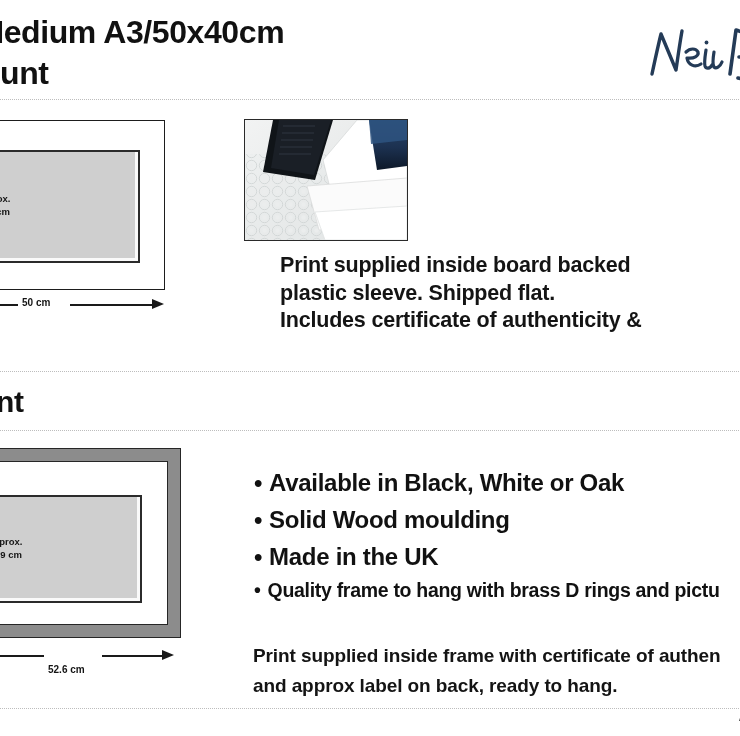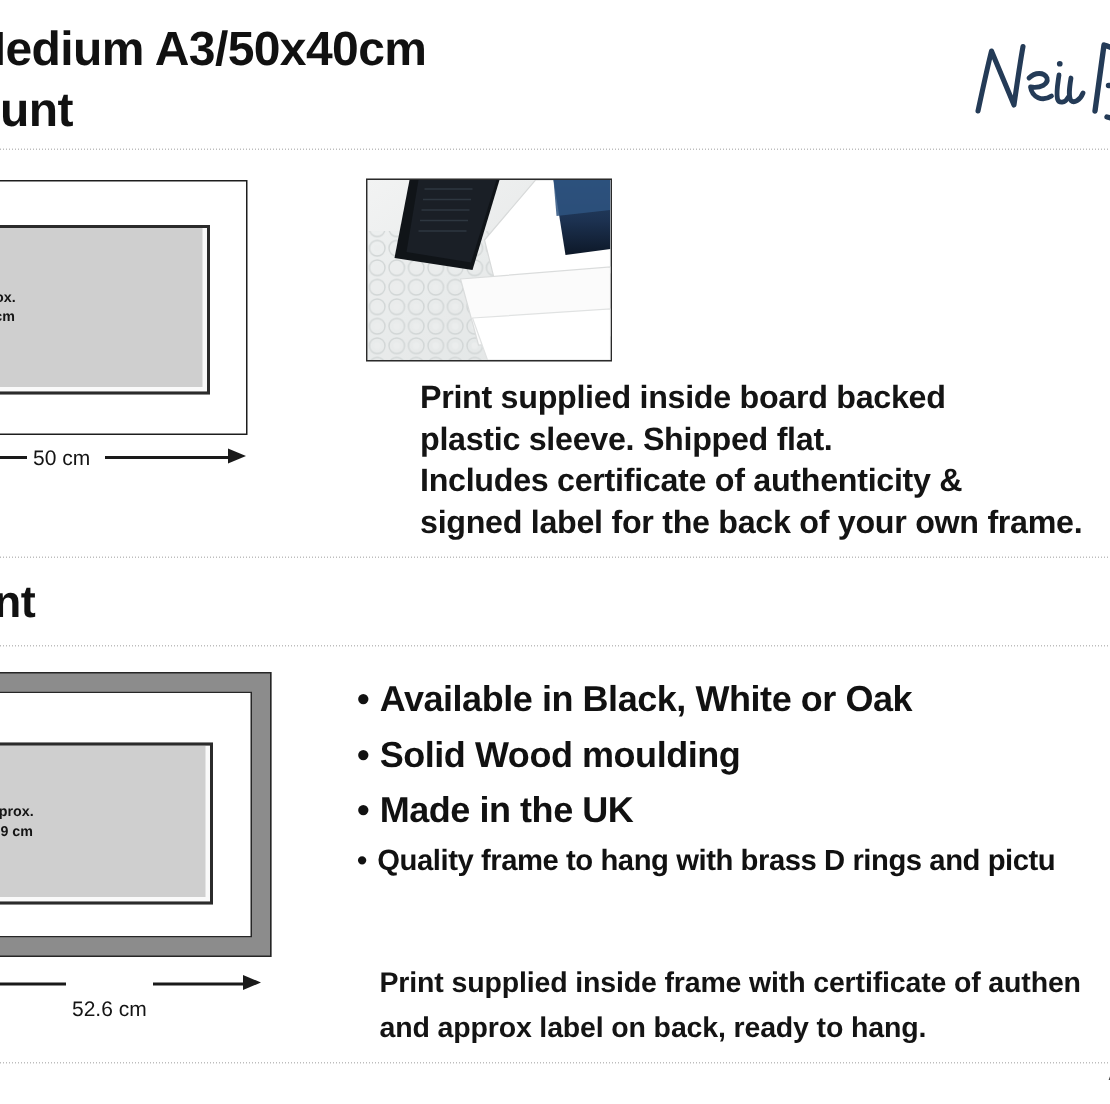--- a/index.html
+++ b/index.html
@@ -130,22 +130,22 @@
     position: absolute;
     top: 2.2px;
     width: 0; height: 0;
     border-top: 5.5px solid transparent;
     border-bottom: 5.5px solid transparent;
     border-left: 12px solid #1a1a1a;
   }
   .dim .dim-label {
     position: absolute;
     top: 0px;
-    font-size: 14px;
-    font-weight: 400;
+    font-size: 10px;
+    font-weight: 700;
     letter-spacing: 0px;
     color: #141414;
     white-space: nowrap;
   }
 
   
   .photo {
     position: absolute;
     box-sizing: border-box;
     border: 1.5px solid #2a2a2a;
@@ -161,21 +161,21 @@
     font-weight: 600;
     line-height: 27.6px;
     letter-spacing: -0.2px;
     color: #141414;
     white-space: nowrap;
     margin-left: 36px;
   }
   .bullet-list {
     position: absolute;
     list-style: none;
-    margin: 0;
+    margin: 16px;
     padding: 0;
   }
   .bullet-list li {
     font-size: 24px;
     font-weight: 700;
     line-height: 37px;
     letter-spacing: -0.3px;
     color: #111111;
     white-space: nowrap;
   }
@@ -284,21 +284,20 @@
       <polygon points="124,0 162,0 162,20 126,24" fill="#2e5480" opacity="0.85"></polygon>
       <polygon points="62,66 162,58 162,104 74,110" fill="#fbfbfb" stroke="#dadcdc" stroke-width="0.8"></polygon>
       <polygon points="70,92 162,86 162,120 80,120" fill="#ffffff" stroke="#e0e2e2" stroke-width="0.8"></polygon>
     </svg>
   </div>
 
   <div class="copy-block" style="left:244px; top:252px;">
     <div>Print supplied inside board backed</div>
     <div>plastic sleeve. Shipped flat.</div>
     <div>Includes certificate of authenticity &amp;</div>
-    <div>signed label for the back of your own frame.</div>
   </div>
 
   <div class="dotted-rule" style="top:371px;"></div>
 
   <div class="section-heading">ed print</div>
 
   <div class="dotted-rule" style="top:430px;"></div>
 
   <div class="diagram" style="left:-102px; top:448px; width:290px; height:192px;">
     <div class="wood-frame" style="left:0; top:0; width:283px; height:190px;"></div>

